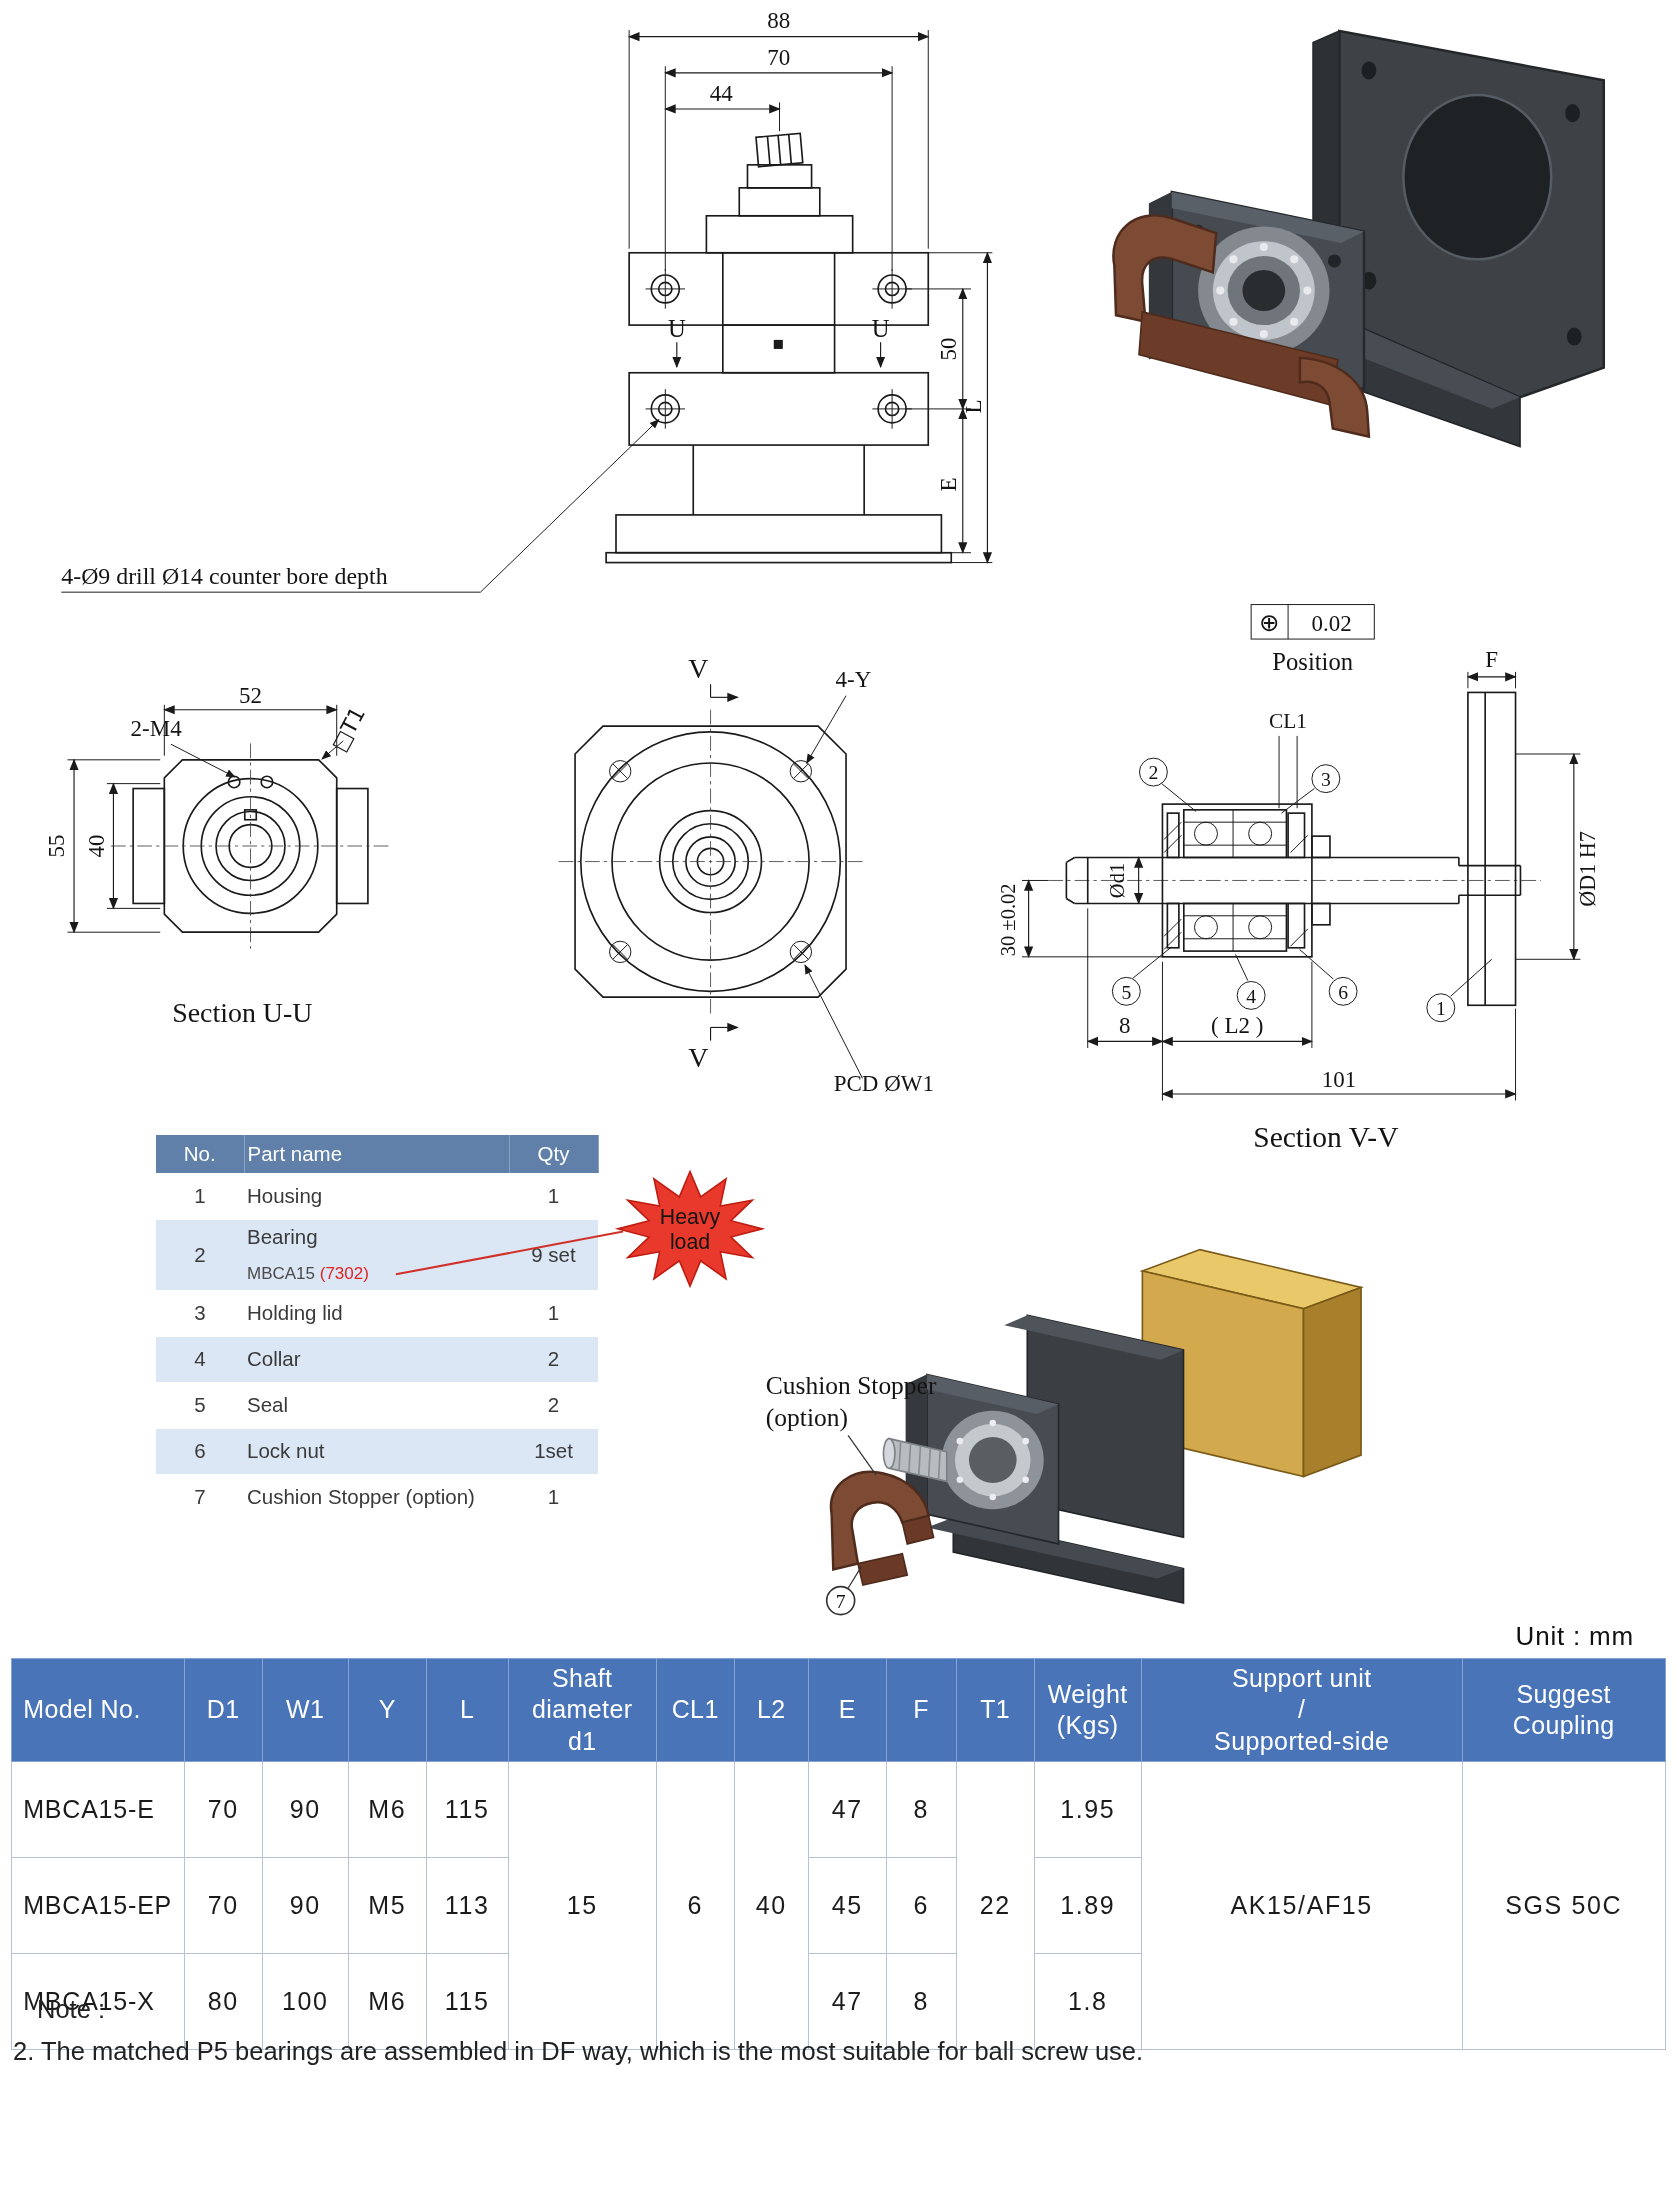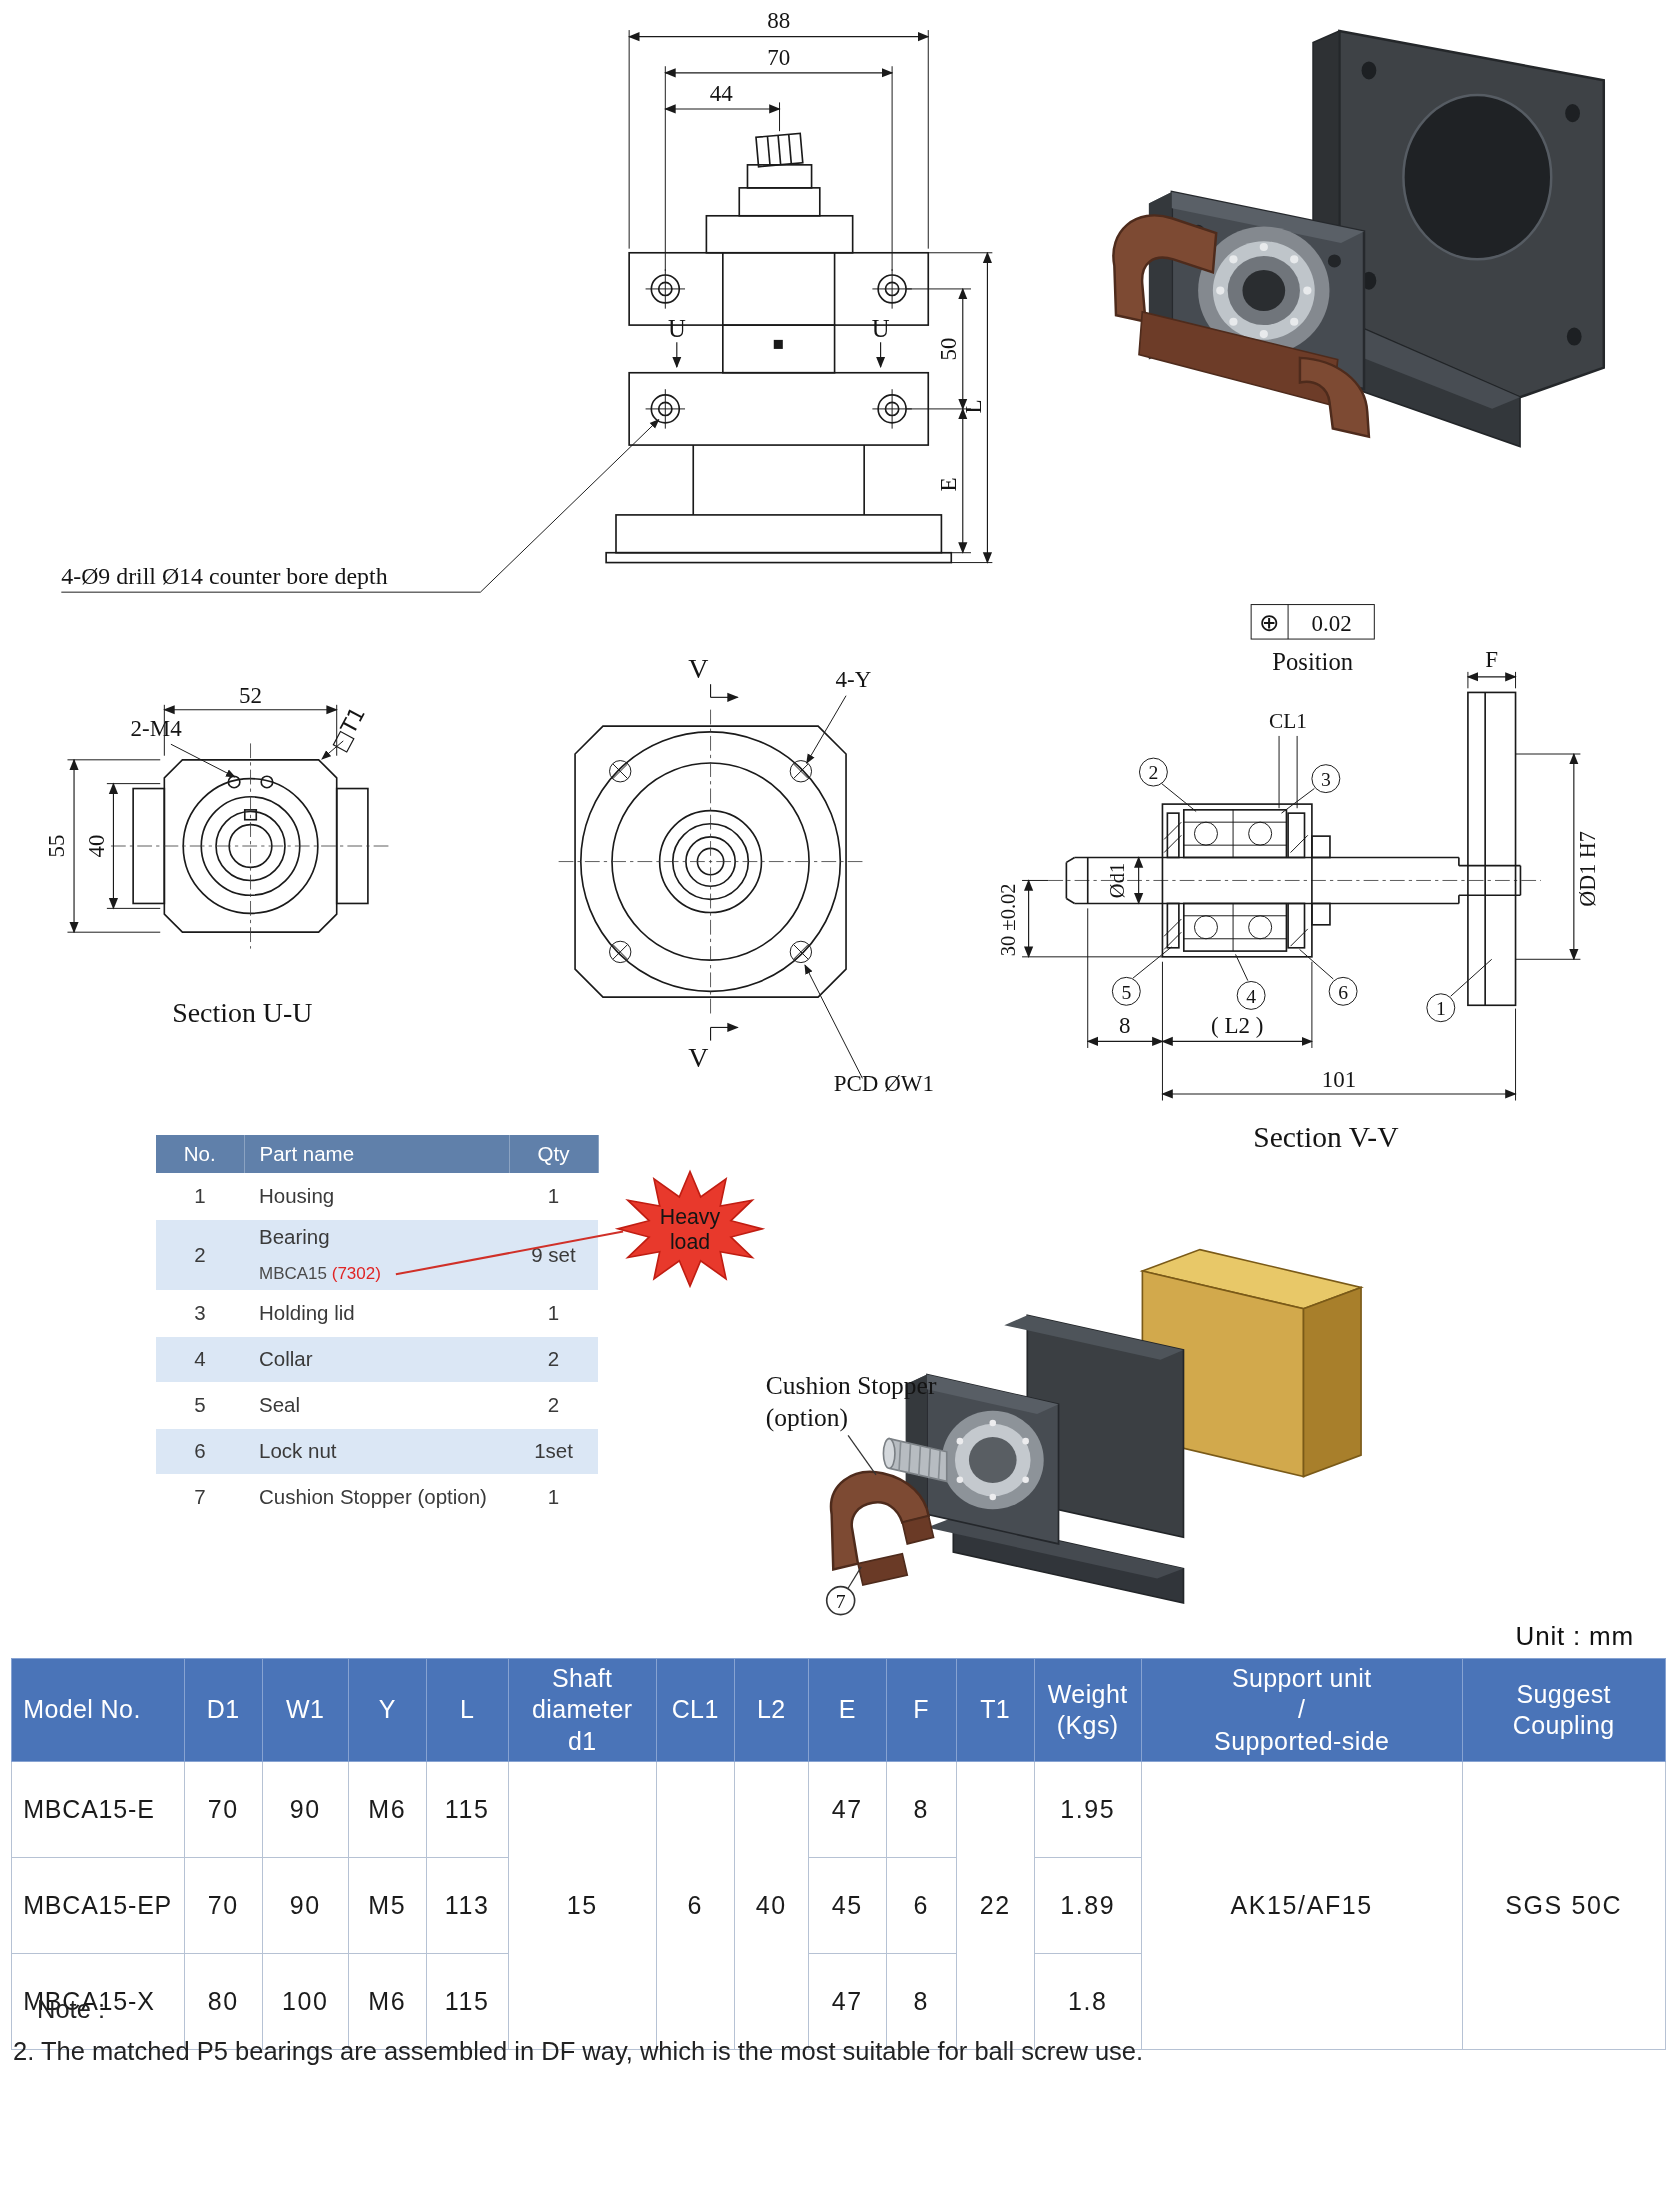--- a/index.html
+++ b/index.html
@@ -19,21 +19,21 @@
   .dimtext { font-size:28px; text-anchor:middle; }
   .caption { font-size:34px; text-anchor:middle; }
   .sym { font-family:"DejaVu Sans", sans-serif; }
 
   
   .parts-table { border-collapse:collapse; table-layout:fixed; font-size:20.5px; color:#3a3a3a; }
   .parts-table th {
     background:#6080aa; color:#fff; font-weight:normal; height:38px;
     font-size:20.5px; text-align:center; border-right:0.8px solid #8ba3c2;
   }
-  .parts-table th.tl, .parts-table td.tl { text-align:left; padding-left:15px; }
+  .parts-table th.tl, .parts-table td.tl { text-align:left; padding-left:3px; }
   .parts-table td { text-align:center; height:46px; background:#fff; border-bottom:1.6px solid #fff; vertical-align:middle; }
   .parts-table tr.alt td { background:#dbe7f5; }
   .parts-table tr.taller td { height:71px; }
   .parts-table .sub { font-size:17px; color:#4a4a4a; margin-top:15px; }
   .parts-table .red { color:#e02424; }
 
   
   .spec-table {
     border-collapse:collapse; table-layout:fixed; width:1653px;
     font-size:25px; color:#1b1b1b; border:0.8px solid #8c9cb5;

